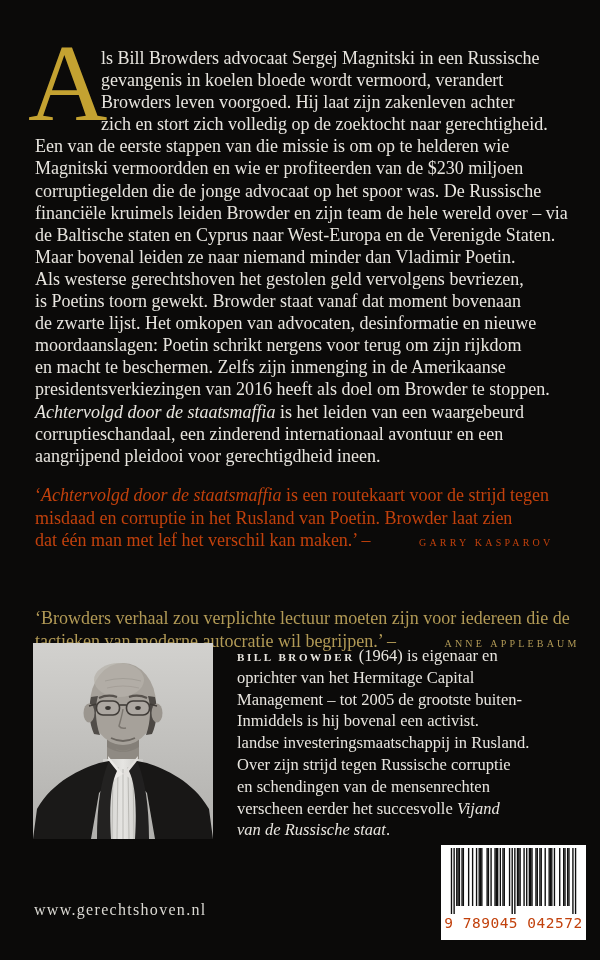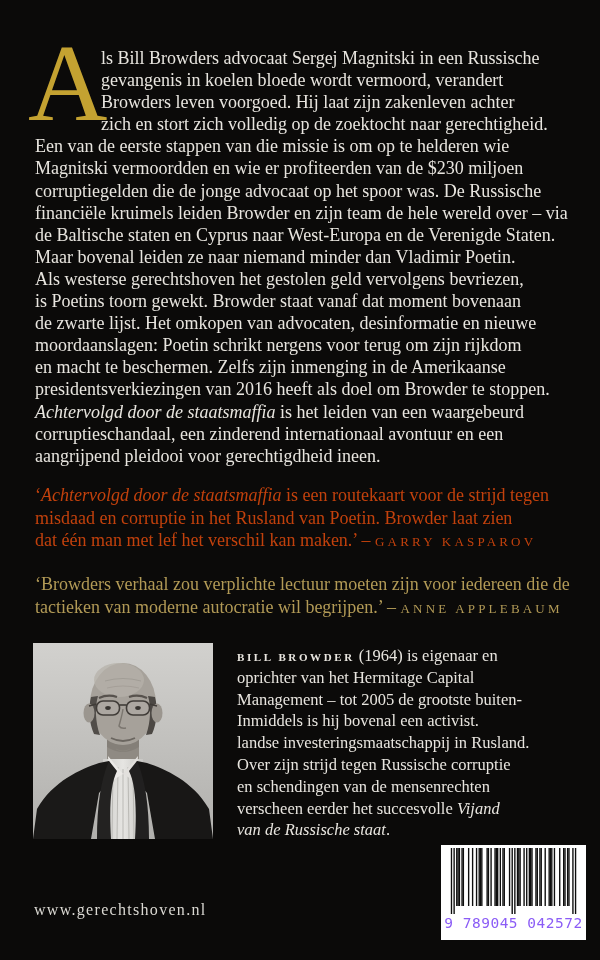--- a/index.html
+++ b/index.html
@@ -12,44 +12,44 @@
     position:absolute;left:28px;top:28px;
     font-size:110px;line-height:1;color:#c4a231;
   }
   .textblock{position:absolute;}
   .line{height:22.1px;line-height:22.1px;white-space:nowrap;}
   .line.indent{padding-left:66px;}
   .synopsis{left:35px;top:47px;width:545px;color:#e8e5df;font-size:18px;}
   .quote{left:35px;width:545px;color:#b29a56;font-size:18px;}
   .quote .line{height:22.6px;line-height:22.6px;}
   .q1{top:484px;}
-  .q2{top:573px;}
+  .q2{top:607px;}
   .i{font-style:italic;}
-  .sc{font-size:13px;letter-spacing:3.2px;}
+  .sc{font-size:10px;letter-spacing:3.2px;margin-left:44px;}
   .scb{font-weight:bold;font-size:11px;letter-spacing:2.6px;}
   .photo{
     position:absolute;left:33px;top:643px;width:180px;height:196px;
     background:#c6c5c2;overflow:hidden;
   }
   .photo svg{display:block;}
   .bio{left:237px;top:645px;width:330px;color:#e8e5df;font-size:16.5px;}
   .bio .line{height:21.8px;line-height:21.8px;}
   .website{
     position:absolute;left:34px;top:901px;
     font-size:16px;letter-spacing:1.3px;color:#dbd9d3;
   }
   .barcode{
     position:absolute;left:441px;top:845px;width:145px;height:95px;
     background:#ffffff;
   }
   .bars{position:absolute;left:9px;top:3px;}
   .barcode-number{
     position:absolute;left:0;right:0;top:70px;text-align:center;
     font-family:"DejaVu Sans Mono",monospace;font-size:14.5px;
-    color:#8b5cf6;letter-spacing:0.5px;
+    color:#c2410c;letter-spacing:0.5px;
   }
 </style>
 </head>
 <body>
 
 <div class="page" style="background: rgb(11, 10, 9);">
 
   <div class="dropcap" style="color: rgb(196, 162, 49);">A</div>
 
   <div class="textblock synopsis">

